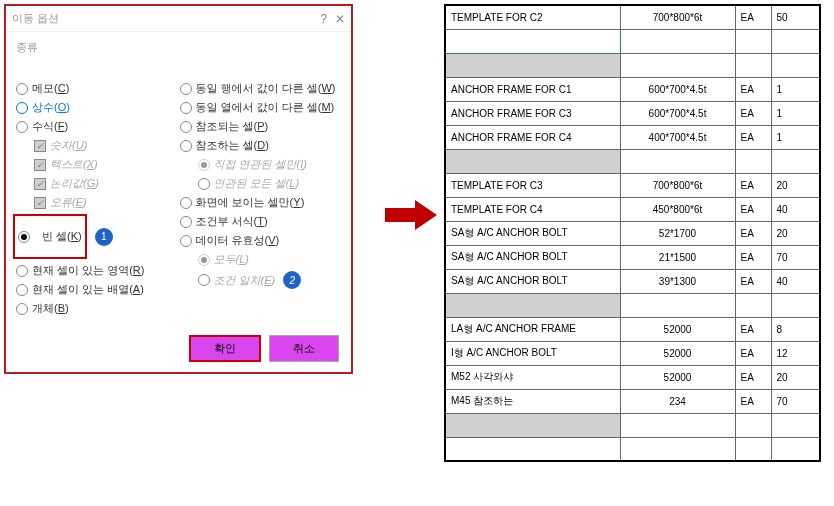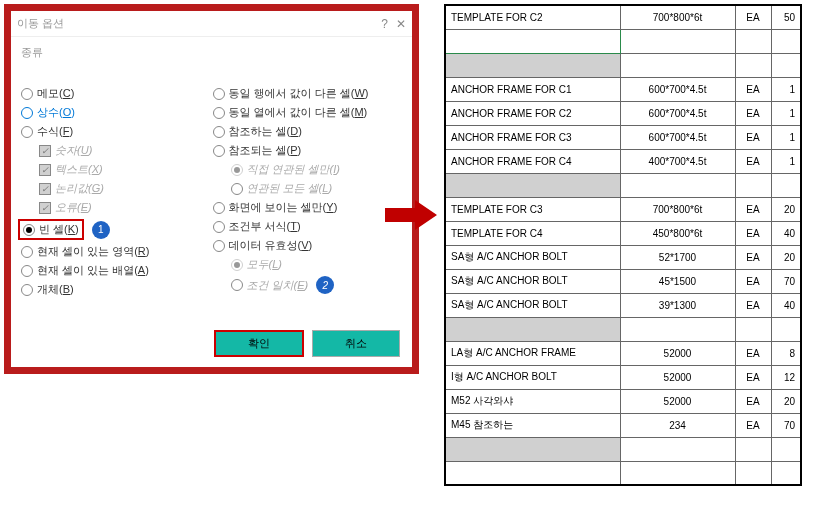--- a/index.html
+++ b/index.html
@@ -10,23 +10,23 @@
       width: 834px;
       height: 506px;
       position: relative;
     }
 
     
     .dialog {
       position: absolute;
       left: 4px;
       top: 4px;
-      width: 415px;
+      width: 349px;
       height: 370px;
-      border: 7px solid #b91c1c;
+      border: 2px solid #b91c1c;
       background: #fff;
     }
     .dialog-titlebar {
       display: flex;
       align-items: center;
       justify-content: space-between;
       background: #fff;
       padding: 4px 6px;
       border-bottom: 1px solid #eee;
       height: 26px;
@@ -73,25 +73,25 @@
       border-radius: 50%;
       background: #000;
     }
     .radio.blue-border { border: 1px solid #0078d7; }
     .checkbox.checked { background: #d0d0d0; }
     .checkbox.checked::after { content: "✓"; color: #777; font-size: 9px; }
     .underline-key { text-decoration: underline; }
 
     .highlight-redbox {
       border: 2px solid #c00;
-      padding: 1px 3px;
+      padding: 13px 3px;
       margin-left: -3px;
       display: inline-flex;
       align-items: center;
-      gap: 4px;
+      gap: 12px;
     }
 
     .badge {
       width: 18px; height: 18px;
       border-radius: 50%;
       background: #1f63c4;
       color: #fff;
       font-size: 10px;
       display: inline-flex;
       align-items: center;
@@ -101,22 +101,22 @@
 
     .dialog-buttons {
       position: absolute;
       bottom: 10px;
       right: 12px;
       display: flex;
       gap: 8px;
     }
     .btn {
       border: 1px solid #aaa;
-      background: #14b8a6;
-      padding: 4px 32px;
+      background: #d946ef;
+      padding: 4px 23px;
       font-size: 11px;
       cursor: pointer;
     }
     .btn.ok { border: 2px solid #c00; }
 
     
     .arrow {
       position: absolute;
       left: 385px;
       top: 200px;
@@ -133,22 +133,22 @@
       font-size: 10px;
     }
     .data-table td {
       border: 1px solid #666;
       padding: 4px 5px;
       height: 24px;
       vertical-align: middle;
     }
     .data-table .c1 { width: 175px; text-align: left; margin-left: 20px; }
     .data-table .c2 { width: 115px; text-align: center; }
-    .data-table .c3 { width: 36px; text-align: center; }
-    .data-table .c4 { width: 30px; text-align: right; }
+    .data-table .c3 { width: 36px; text-align: left; }
+    .data-table .c4 { width: 49px; text-align: left; }
     .data-table .shaded { background: #d0d0d0; }
     .data-table .selected-cell {
       border: 1.5px solid #2a8a4a;
       background: #fff;
     }
   </style>
 </head>
 <body>
 
 <div class="dialog">
@@ -217,25 +217,25 @@
         <div class="opt-row">
           <span class="radio"></span>
           <span><span>동일 행에서 값이 다른 셀(</span><span class="underline-key">W</span><span>)</span></span>
         </div>
         <div class="opt-row">
           <span class="radio"></span>
           <span><span>동일 열에서 값이 다른 셀(</span><span class="underline-key">M</span><span>)</span></span>
         </div>
         <div class="opt-row">
           <span class="radio"></span>
+          <span><span>참조되는 셀(</span><span class="underline-key">P</span><span>)</span></span>
+        </div>
+        <div class="opt-row">
+          <span class="radio"></span>
           <span><span>참조하는 셀(</span><span class="underline-key">D</span><span>)</span></span>
-        </div>
-        <div class="opt-row">
-          <span class="radio"></span>
-          <span><span>참조되는 셀(</span><span class="underline-key">P</span><span>)</span></span>
         </div>
         <div class="opt-row indent1 disabled">
           <span class="radio selected" style="opacity:.4"></span>
           <span><span>직접 연관된 셀만(</span><span class="underline-key">I</span><span>)</span></span>
         </div>
         <div class="opt-row indent1 disabled">
           <span class="radio"></span>
           <span><span>연관된 모든 셀(</span><span class="underline-key">L</span><span>)</span></span>
         </div>
         <div class="opt-row">
@@ -294,26 +294,20 @@
         <td class="c3"></td>
         <td class="c4"></td>
       </tr>
       <tr>
         <td class="c1">ANCHOR FRAME FOR C1</td>
         <td class="c2">600*700*4.5t</td>
         <td class="c3">EA</td>
         <td class="c4">1</td>
       </tr>
       <tr>
-        <td class="c1">ANCHOR FRAME FOR C2</td>
-        <td class="c2">600*700*4.5t</td>
-        <td class="c3">EA</td>
-        <td class="c4">1</td>
-      </tr>
-      <tr>
         <td class="c1">ANCHOR FRAME FOR C3</td>
         <td class="c2">600*700*4.5t</td>
         <td class="c3">EA</td>
         <td class="c4">1</td>
       </tr>
       <tr>
         <td class="c1">ANCHOR FRAME FOR C4</td>
         <td class="c2">400*700*4.5t</td>
         <td class="c3">EA</td>
         <td class="c4">1</td>
@@ -337,21 +331,21 @@
         <td class="c4">40</td>
       </tr>
       <tr>
         <td class="c1">SA형 A/C ANCHOR BOLT</td>
         <td class="c2">52*1700</td>
         <td class="c3">EA</td>
         <td class="c4">20</td>
       </tr>
       <tr>
         <td class="c1">SA형 A/C ANCHOR BOLT</td>
-        <td class="c2">45*1500</td>
+        <td class="c2">21*1500</td>
         <td class="c3">EA</td>
         <td class="c4">70</td>
       </tr>
       <tr>
         <td class="c1">SA형 A/C ANCHOR BOLT</td>
         <td class="c2">39*1300</td>
         <td class="c3">EA</td>
         <td class="c4">40</td>
       </tr>
       <tr>

